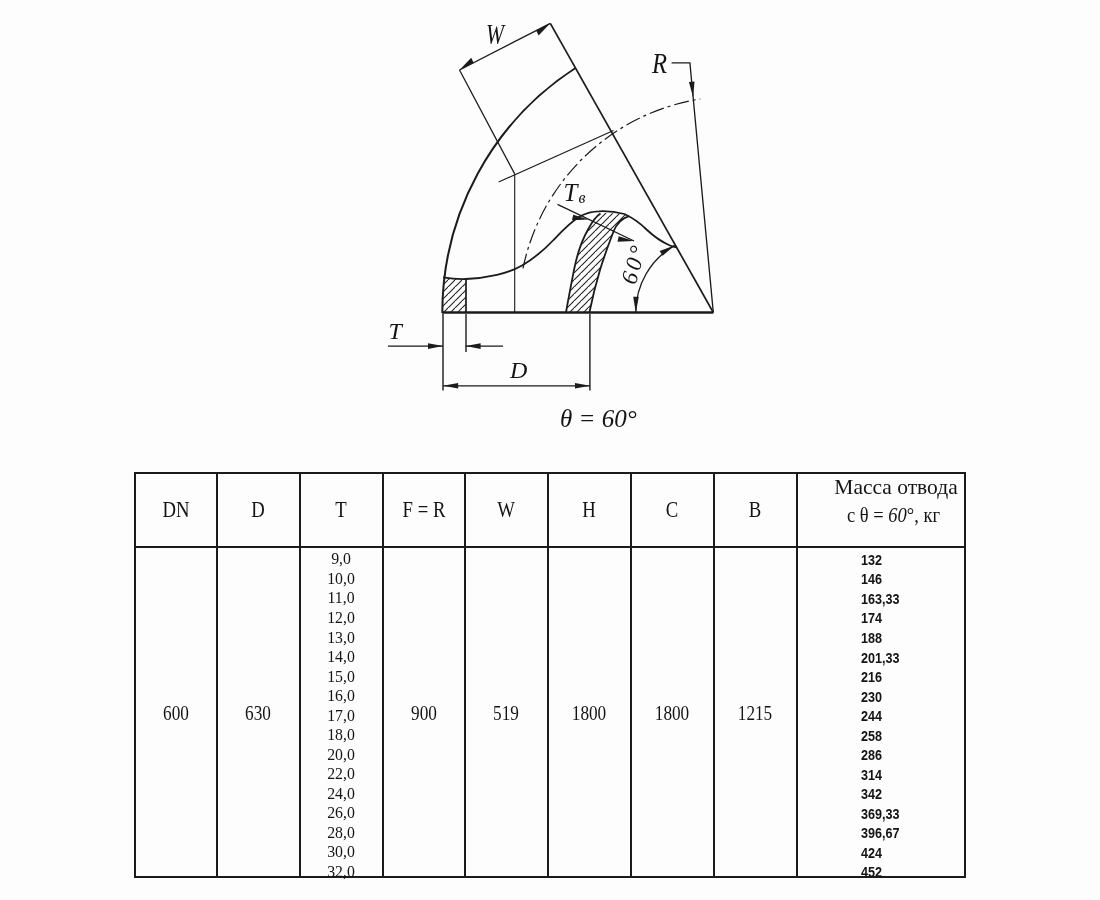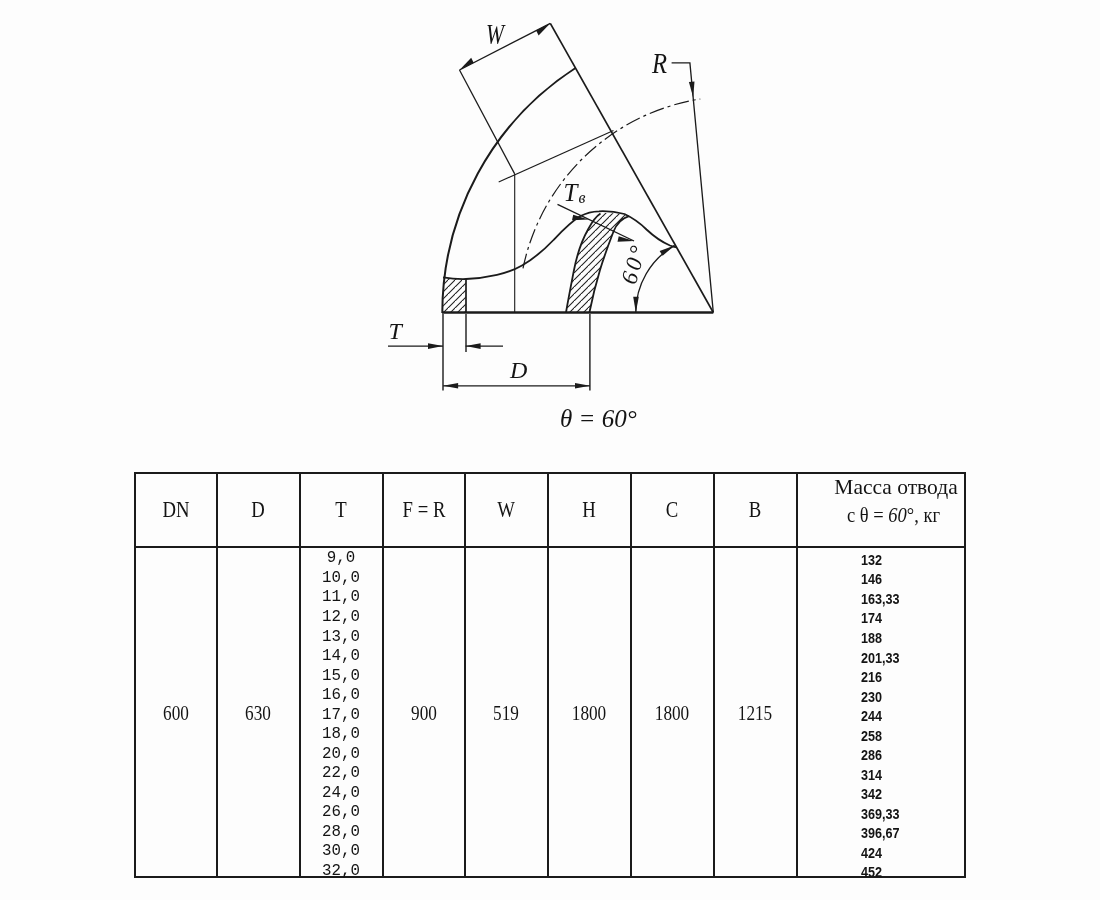--- a/index.html
+++ b/index.html
@@ -3,21 +3,21 @@
 <meta charset="utf-8">
 <style>
   html,body{margin:0;padding:0;}
   body{width:1100px;height:900px;background:#fdfdfd;position:relative;overflow:hidden;
        font-family:"Liberation Serif",serif;color:#141414;}
   .abs{position:absolute;}
   .vline{position:absolute;background:#1b1b1b;width:1.8px;}
   .hline{position:absolute;background:#1b1b1b;height:2.2px;}
   .hdr{position:absolute;text-align:center;font-size:24px;transform:scaleX(0.78);transform-origin:center;}
   .val{position:absolute;text-align:center;font-size:21px;transform:scaleX(0.82);transform-origin:center;}
-  .tcol{position:absolute;text-align:center;font-size:15.8px;line-height:19.53px;font-family:Liberation Mono, monospace;}
+  .tcol{position:absolute;text-align:center;font-size:15.8px;line-height:19.53px;}
   .mcol{position:absolute;text-align:left;font-family:"Liberation Sans",sans-serif;
         font-weight:bold;font-size:14px;line-height:19.53px;transform:scaleX(0.9);transform-origin:left center;}
 </style>
 </head>
 <body>
 
 <svg class="abs" style="left:0;top:0" width="1100" height="900" viewBox="0 0 1100 900">
   <defs>
     <pattern id="hatch" width="7" height="7" patternUnits="userSpaceOnUse">
       <path d="M -1,8 L 8,-1 M -1,15 L 15,-1" stroke="#222" stroke-width="1.1"></path>

